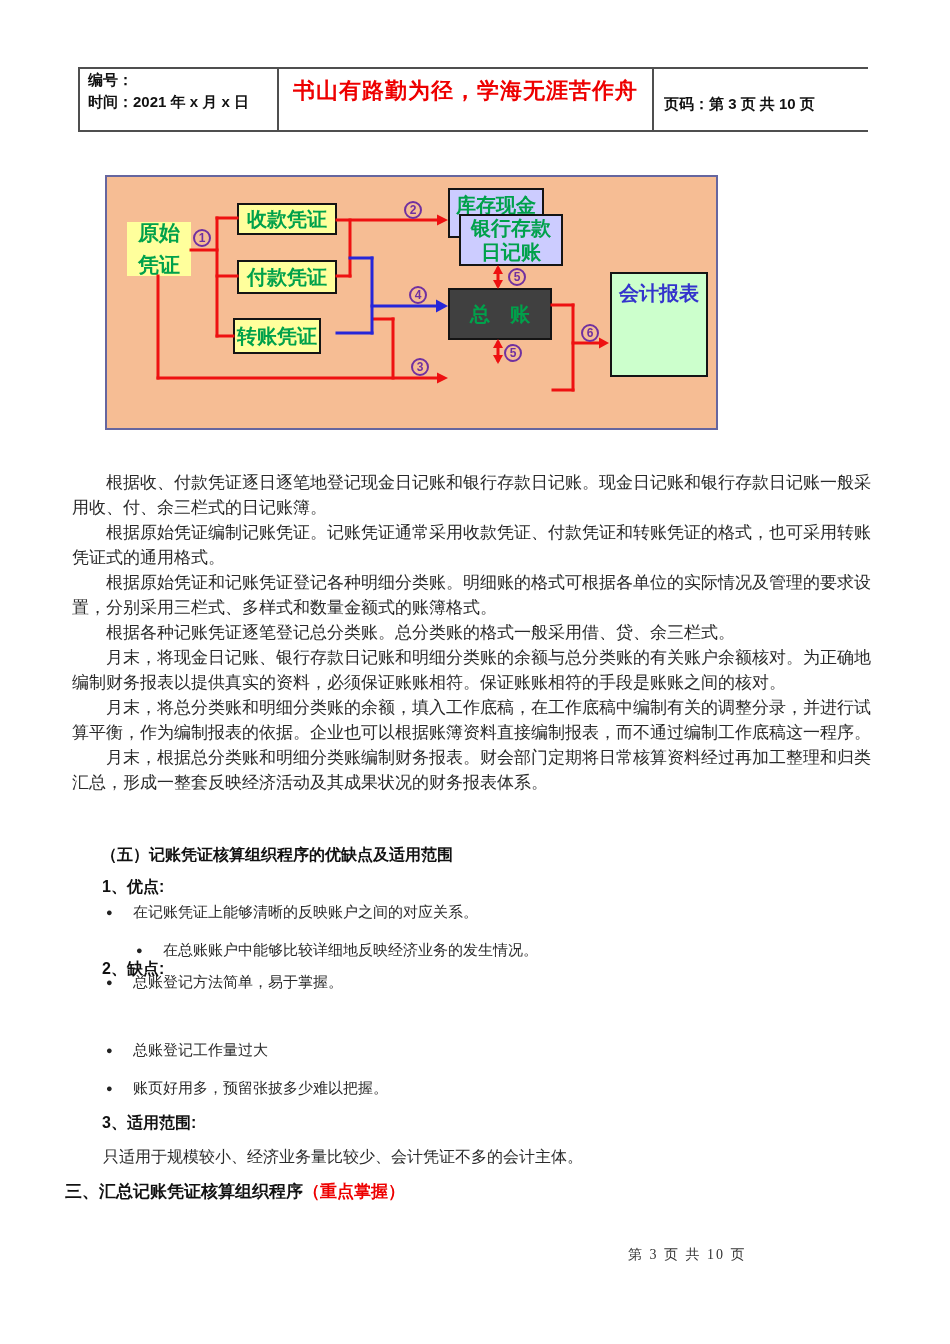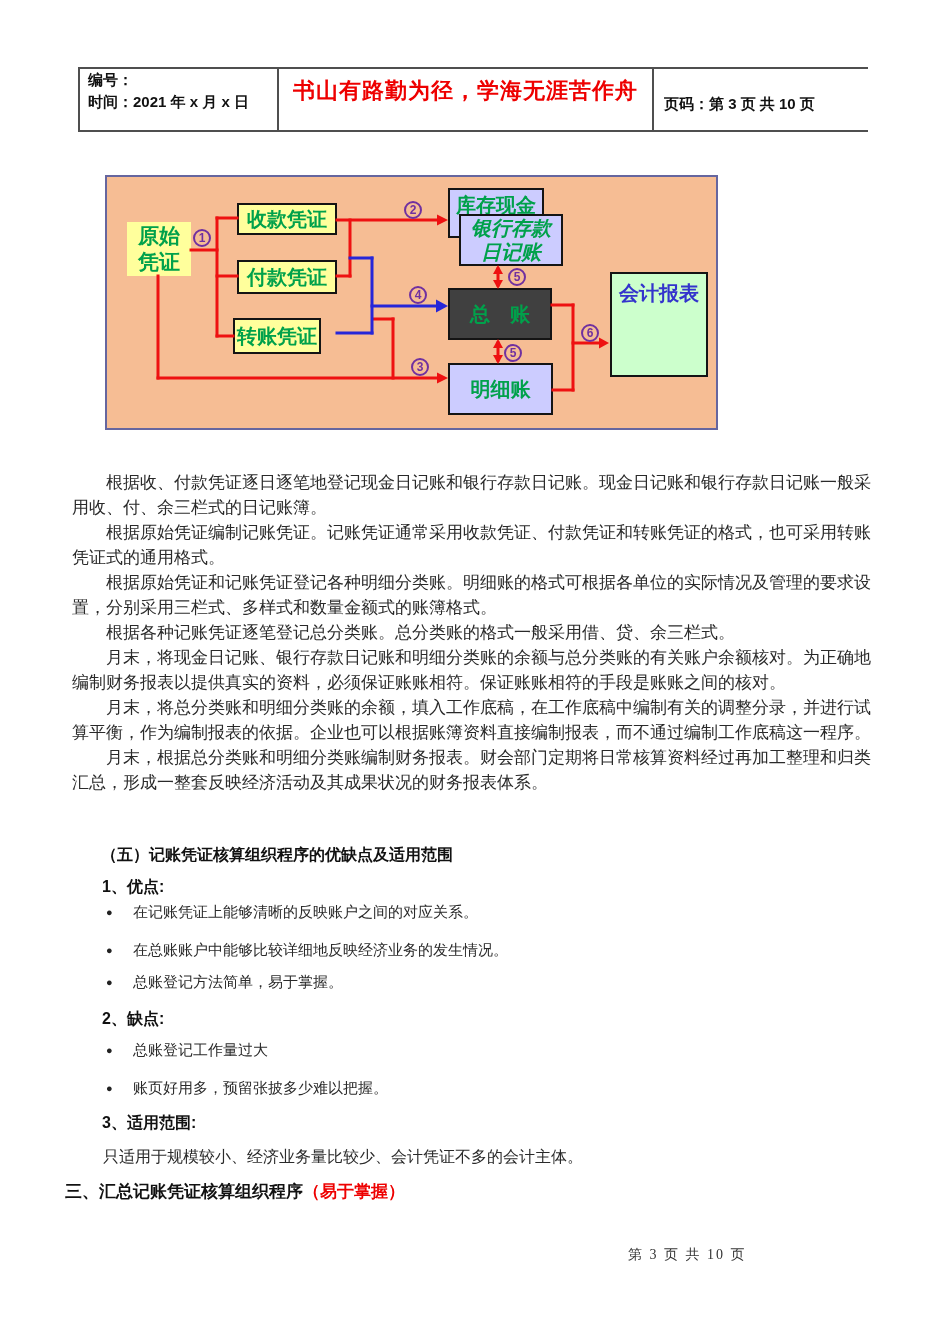--- a/index.html
+++ b/index.html
@@ -22,27 +22,27 @@
             font-size:22px; font-weight:bold; color:#ee0000; letter-spacing:1px; }
   .h-page { position:absolute; left:664px; top:95px; font-size:15px; font-weight:bold; color:#111; }
 
   
   .diagram { position:absolute; left:105px; top:175px; width:613px; height:255px;
              background:#f6bd94; border:2px solid #66669f; }
   .node { position:absolute; display:flex; align-items:center; justify-content:center;
           text-align:center; font-weight:bold; color:#00a14b; white-space:pre-line;
           font-family:"Liberation Sans","DejaVu Sans",sans-serif; }
   .bordered { border:2px solid #141414; }
-  .n-orig  { left:20px;  top:45px;  width:64px;  height:54px; background:#ffff9c; font-size:21px; line-height:26px; }
+  .n-orig  { left:20px;  top:45px;  width:64px;  height:54px; background:#ffff9c; font-size:21px; line-height:32px; }
   .n-rcpt  { left:130px; top:26px;  width:100px; height:32px; background:#ffff9c; font-size:20px; }
   .n-pay   { left:130px; top:83px;  width:100px; height:34px; background:#ffff9c; font-size:20px; }
   .n-trans { left:126px; top:141px; width:88px; height:36px; background:#ffff9c; font-size:20px; }
   .n-cash  { left:341px; top:11px;  width:96px;  height:50px; background:#ccccff; font-size:20px;
              align-items:flex-start; padding-top:2px; }
-  .n-bank  { left:352px; top:37px;  width:104px; height:52px; background:#ccccff; font-size:20px; line-height:24px; z-index:3;font-style:italic; }
+  .n-bank  { left:352px; top:37px;  width:104px; height:52px; background:#ccccff; font-size:20px; line-height:24px; z-index:3; }
   .n-gl    { left:341px; top:111px; width:104px; height:52px; background:#404040; font-size:20px; }
   .n-sub   { left:341px; top:186px; width:105px; height:52px; background:#ccccff; font-size:20px; }
   .n-rep   { left:503px; top:95px;  width:98px;  height:105px; background:#ccffcc; font-size:20px;
              color:#3333cc; align-items:flex-start; padding-top:6px; }
   .flowsvg { position:absolute; left:0; top:0; width:609px; height:251px; z-index:5; pointer-events:none; }
   .cnum { position:absolute; width:18px; height:18px; border:2px solid #7030a0; border-radius:50%;
           color:#7030a0; font-size:12px; font-weight:bold; display:flex; align-items:center;
           justify-content:center; z-index:6; line-height:1; }
   .c1 { left:86px;  top:52px; }
   .c2 { left:297px; top:24px; }
@@ -91,21 +91,20 @@
   <div class="diagram">
     <div class="node n-orig">原始
 凭证</div>
     <div class="node n-rcpt bordered">收款凭证</div>
     <div class="node n-pay bordered">付款凭证</div>
     <div class="node n-trans bordered">转账凭证</div>
     <div class="node n-cash bordered">库存现金</div>
     <div class="node n-bank bordered">银行存款
 日记账</div>
     <div class="node n-gl bordered">总　账</div>
-    <div class="node n-sub bordered">明细账</div>
     <div class="node n-rep bordered">会计报表</div>
 
     <svg class="flowsvg" viewBox="0 0 609 251">
       <g stroke="#ee1111" stroke-width="3" stroke-linecap="square" fill="none">
         <line x1="84" y1="73" x2="110" y2="73"></line>
         <line x1="110" y1="41" x2="110" y2="159"></line>
         <line x1="110" y1="41" x2="130" y2="41"></line>
         <line x1="110" y1="99" x2="130" y2="99"></line>
         <line x1="110" y1="159" x2="126" y2="159"></line>
         <line x1="230" y1="43" x2="331" y2="43"></line>
@@ -165,38 +164,38 @@
 汇总，形成一整套反映经济活动及其成果状况的财务报表体系。</p>
   </div>
 
   <div class="h5title">（五）记账凭证核算组织程序的优缺点及适用范围</div>
 
   <div class="sublabel" style="top:877px;">1、优点:</div>
 
   <div class="bullet-row" style="top:903px;">
     <span class="dot">●</span><span>在记账凭证上能够清晰的反映账户之间的对应关系。</span>
   </div>
-  <div class="bullet-row" style="top:941px;">
+  <div class="bullet-row" style="top:941px;margin-left:30px;">
     <span class="dot">●</span><span>在总账账户中能够比较详细地反映经济业务的发生情况。</span>
   </div>
   <div class="bullet-row" style="top:973px;">
     <span class="dot">●</span><span>总账登记方法简单，易于掌握。</span>
   </div>
 
-  <div class="sublabel" style="top:1009px;">2、缺点:</div>
+  <div class="sublabel" style="top:959px;">2、缺点:</div>
 
   <div class="bullet-row" style="top:1041px;">
     <span class="dot">●</span><span>总账登记工作量过大</span>
   </div>
   <div class="bullet-row" style="top:1079px;">
     <span class="dot">●</span><span>账页好用多，预留张披多少难以把握。</span>
   </div>
 
   <div class="sublabel" style="top:1113px;">3、适用范围:</div>
   <div class="scope-text">只适用于规模较小、经济业务量比较少、会计凭证不多的会计主体。</div>
 
   <div class="sec3">
-    <span>三、汇总记账凭证核算组织程序</span><span class="em">（易于掌握）</span>
+    <span>三、汇总记账凭证核算组织程序</span><span class="em">（重点掌握）</span>
   </div>
 
   <div class="footer">第 3 页 共 10 页</div>
 
 </div>
 
 </body></html>

